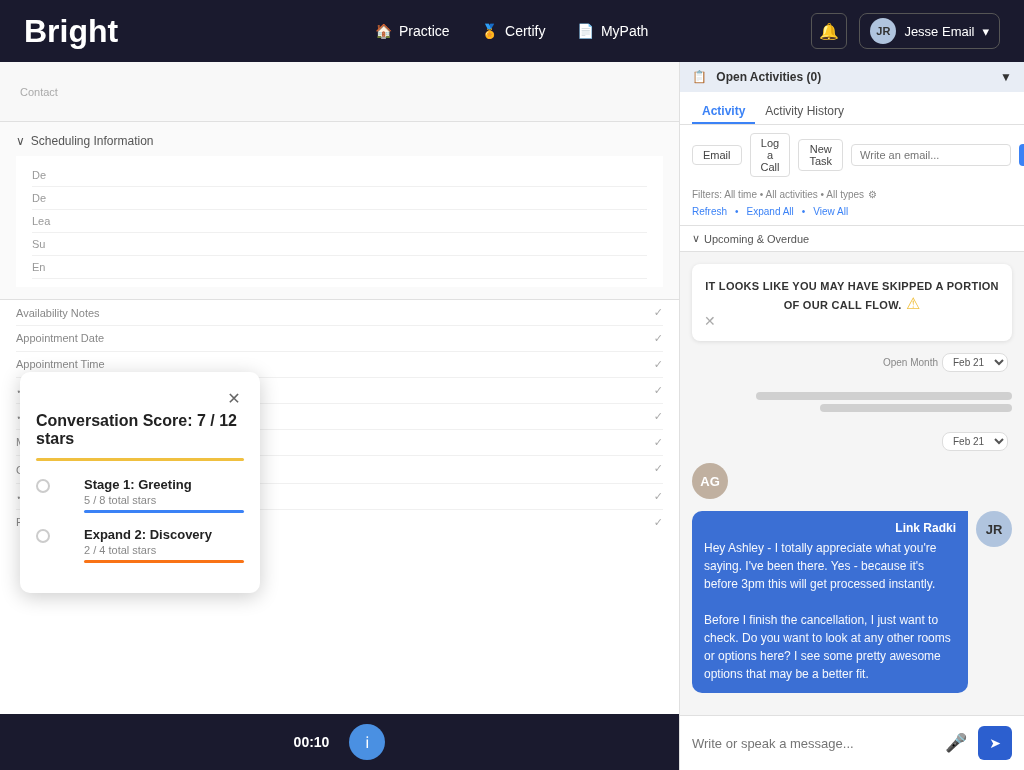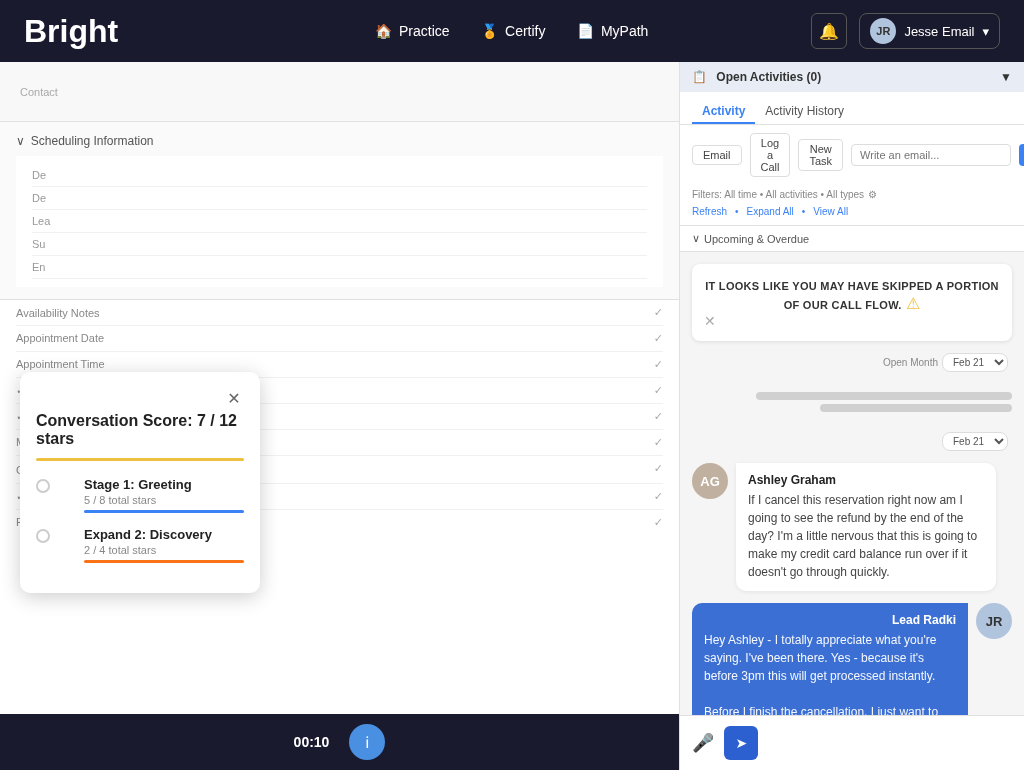--- a/index.html
+++ b/index.html
@@ -689,39 +689,36 @@
       <div class="date-row">
         <select class="date-select">
           <option>Feb 21</option>
         </select>
       </div>
 
       <div class="chat-bubble-left">
         <div class="chat-avatar">
           <span>AG</span>
         </div>
-        <div class="chat-content-left">
-          <div class="chat-sender-name">Ashley Graham</div>
-          <div class="chat-message">If I cancel this reservation right now am I going to see the refund by the end of the day? I'm a little nervous that this is going to make my credit card balance run over if it doesn't go through quickly.</div>
-        </div>
       </div>
 
       <div class="chat-bubble-right">
         <div class="chat-content-right">
-          <div class="chat-sender-name-right">Lead Radki</div>
+          <div class="chat-sender-name-right">Link Radki</div>
           <div class="chat-message-right">Hey Ashley - I totally appreciate what you're saying. I've been there. Yes - because it's before 3pm this will get processed instantly.<br><br>Before I finish the cancellation, I just want to check. Do you want to look at any other rooms or options here? I see some pretty awesome options that may be a better fit.</div>
         </div>
         <div class="chat-avatar-right">
           <span>JR</span>
         </div>
       </div>
 
     </div>
 
     <div class="chat-input-bar">
+      <input class="chat-input" type="text" placeholder="Write or speak a message..." style="">
       <button class="mic-btn">
         <span>🎤</span>
       </button>
       <button class="send-btn">
         <span>➤</span>
       </button>
     </div>
 
   </div>
 </div>

